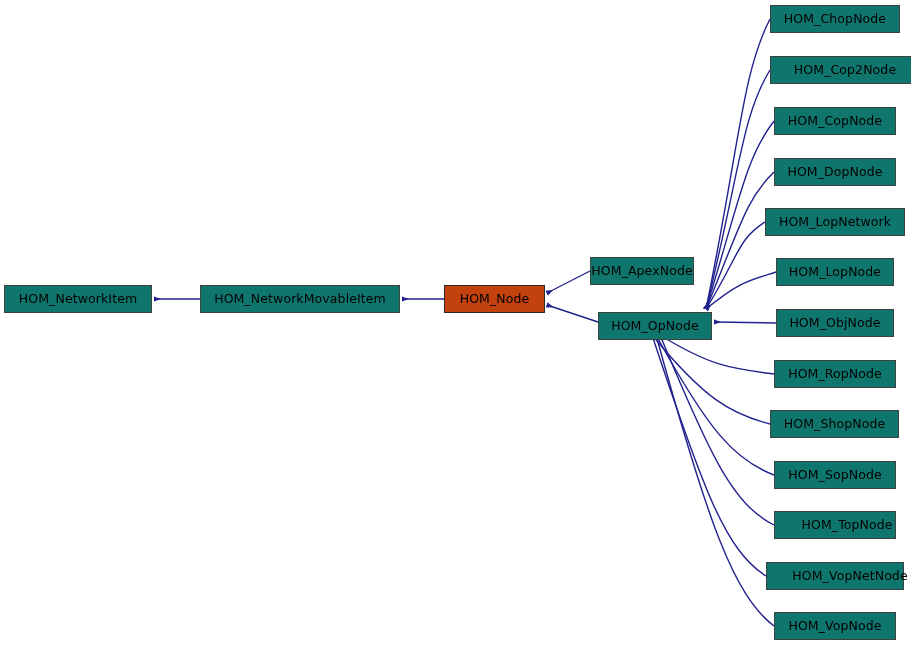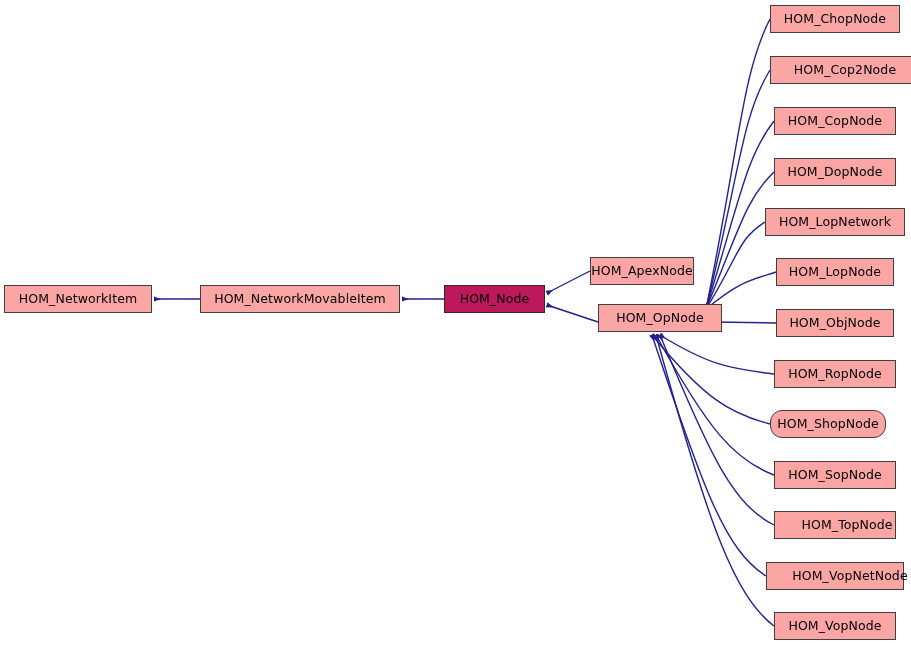--- a/index.html
+++ b/index.html
@@ -21,33 +21,33 @@
     position: absolute;
     left: 0;
     top: 0;
     width: 911px;
     height: 645px;
   }
   .node-box {
     position: absolute;
     box-sizing: border-box;
     border: 1px solid #404040;
-    background: #fca5a5;
+    background: #0f766e;
     color: #000000;
     font-size: 12.5px;
     line-height: 1;
     display: flex;
     align-items: center;
     justify-content: center;
     white-space: nowrap;
     letter-spacing: 0.1px;
     z-index: 5;
   }
   .node-box.current {
-    background: #be185d;
+    background: #c2410c;
     border-color: #2b2b2b;
     text-align: center;
   }
   .node-label {
     display: block;
   }
 </style>
 </head>
 <body>
 
@@ -86,21 +86,21 @@
       </div>
       <div class="node-box" style="left: 200px; top: 285px; width: 200px; height: 28px;">
         <span class="node-label">HOM_NetworkMovableItem</span>
       </div>
       <div class="node-box current" style="left: 444px; top: 285px; width: 101px; height: 28px;">
         <span class="node-label">HOM_Node</span>
       </div>
       <div class="node-box" style="left: 590px; top: 257px; width: 104px; height: 28px;">
         <span class="node-label">HOM_ApexNode</span>
       </div>
-      <div class="node-box" style="left: 598px; top: 304px; width: 124px; height: 28px;">
+      <div class="node-box" style="left: 598px; top: 312px; width: 114px; height: 28px;">
         <span class="node-label">HOM_OpNode</span>
       </div>
       <div class="node-box" style="left: 770px; top: 5px; width: 130px; height: 28px;">
         <span class="node-label">HOM_ChopNode</span>
       </div>
       <div class="node-box" style="left: 770px; top: 56px; width: 150px; height: 28px;">
         <span class="node-label">HOM_Cop2Node</span>
       </div>
       <div class="node-box" style="left: 774px; top: 107px; width: 122px; height: 28px;">
         <span class="node-label">HOM_CopNode</span>
@@ -113,21 +113,21 @@
       </div>
       <div class="node-box" style="left: 776px; top: 258px; width: 118px; height: 28px;">
         <span class="node-label">HOM_LopNode</span>
       </div>
       <div class="node-box" style="left: 776px; top: 309px; width: 118px; height: 28px;">
         <span class="node-label">HOM_ObjNode</span>
       </div>
       <div class="node-box" style="left: 774px; top: 360px; width: 122px; height: 28px;">
         <span class="node-label">HOM_RopNode</span>
       </div>
-      <div class="node-box" style="left: 770px; top: 410px; width: 116px; height: 28px; border-radius: 12px;">
+      <div class="node-box" style="left: 770px; top: 410px; width: 129px; height: 28px;">
         <span class="node-label">HOM_ShopNode</span>
       </div>
       <div class="node-box" style="left: 774px; top: 461px; width: 122px; height: 28px; align-items: center;">
         <span class="node-label">HOM_SopNode</span>
       </div>
       <div class="node-box" style="left: 774px; top: 511px; width: 122px; height: 28px; padding-left: 24px;">
         <span class="node-label">HOM_TopNode</span>
       </div>
       <div class="node-box" style="left: 766px; top: 562px; width: 138px; height: 28px; padding-left: 30px;">
         <span class="node-label">HOM_VopNetNode</span>

